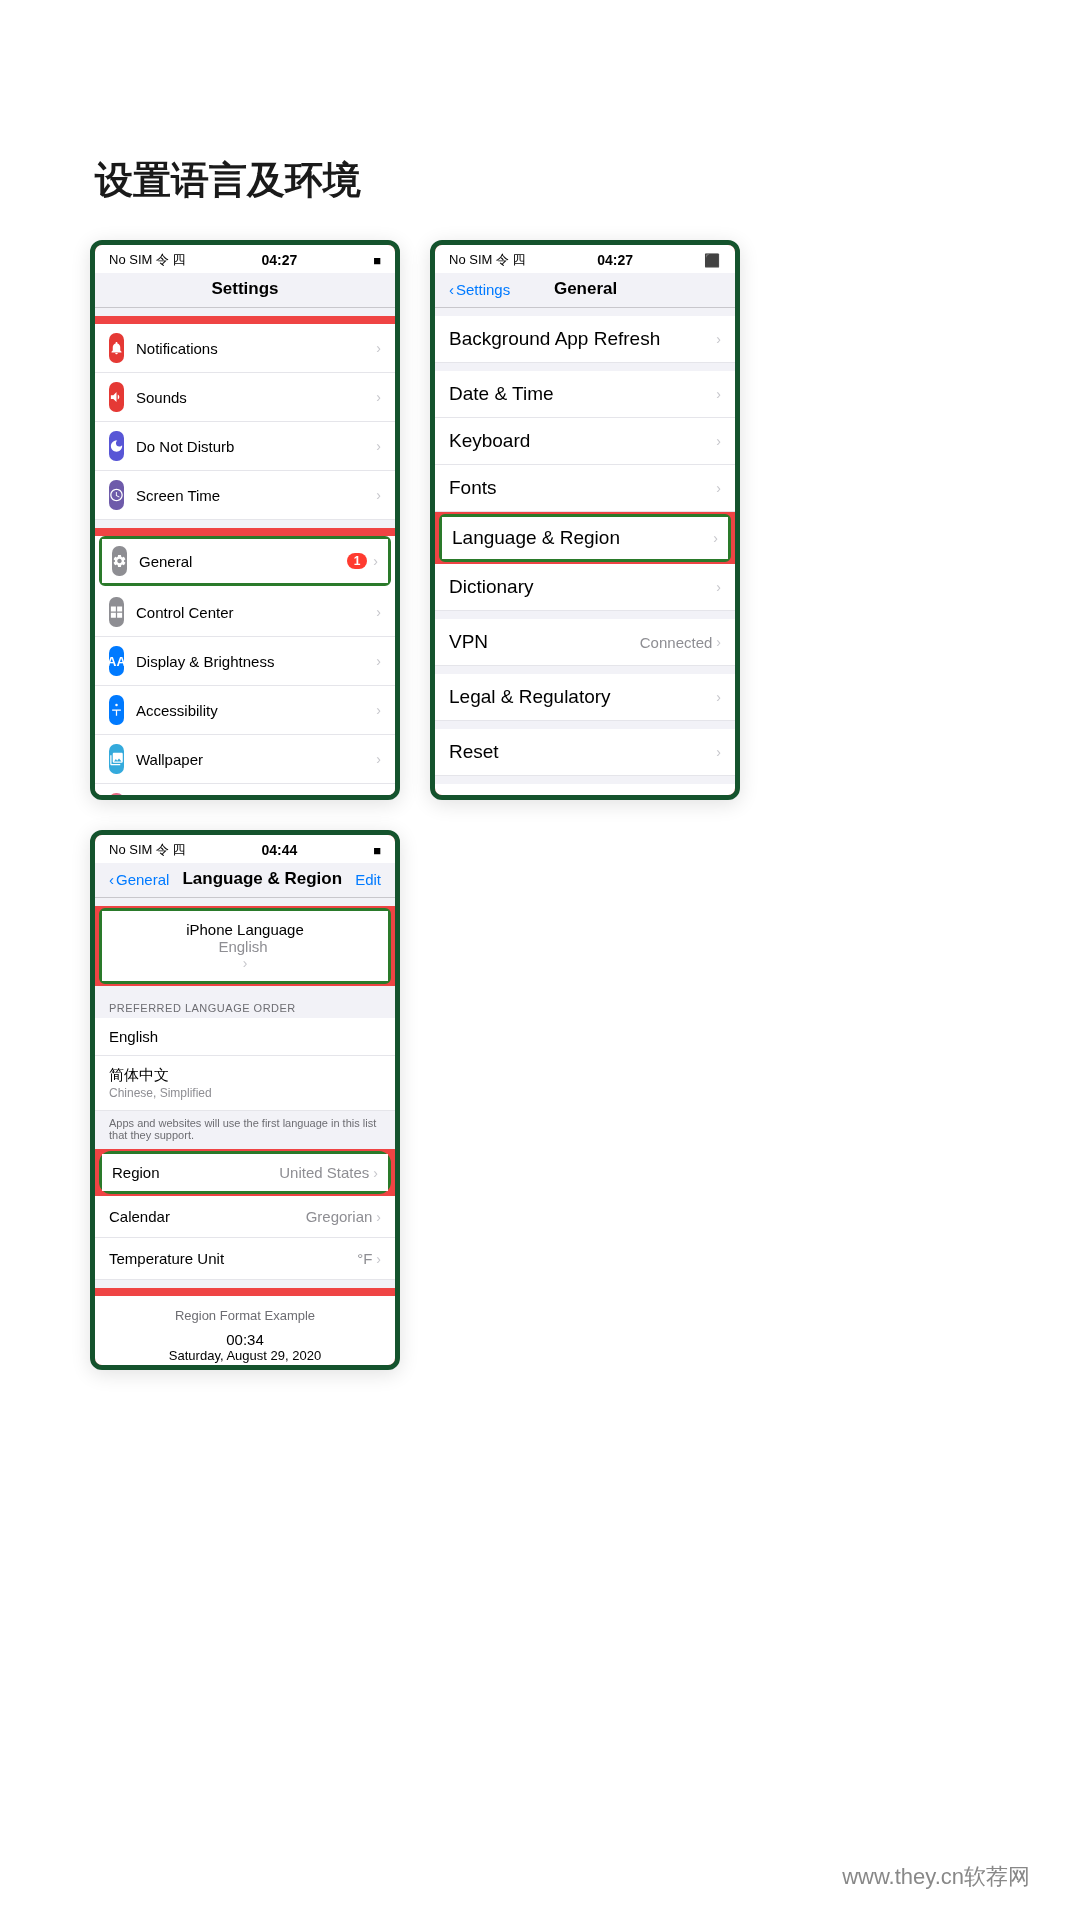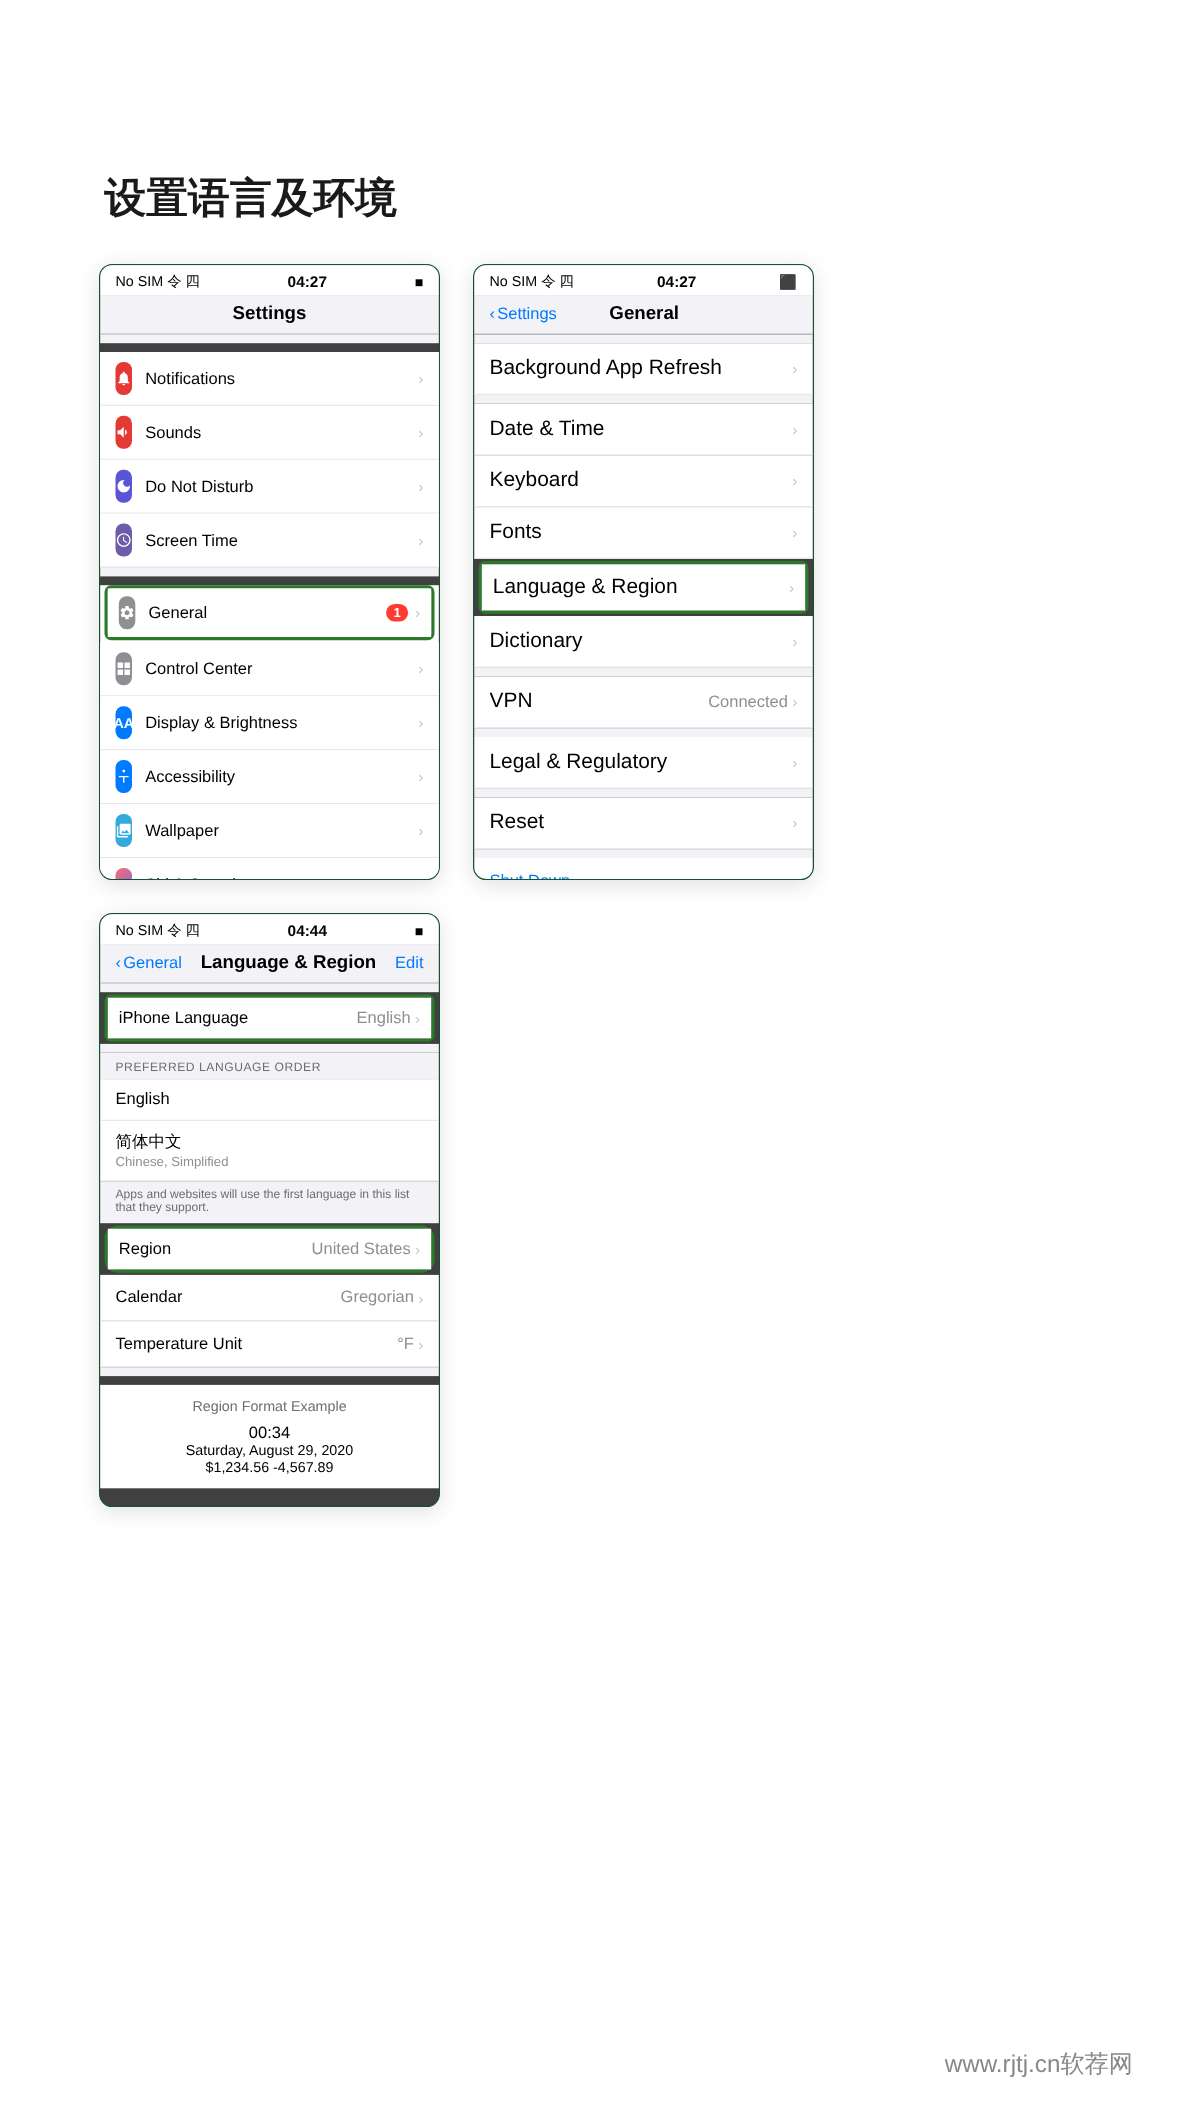--- a/index.html
+++ b/index.html
@@ -24,24 +24,24 @@
       position: absolute;
       bottom: 28px;
       right: 50px;
       font-size: 22px;
       color: #888;
     }
 
     
     .phone-screen {
       position: absolute;
-      background: #404040;
+      background: #ef4444;
       border-radius: 12px;
       overflow: hidden;
-      border: 1px solid #14532d;
+      border: 5px solid #14532d;
       box-shadow: 0 4px 20px rgba(0,0,0,0.12);
     }
 
     .status-bar {
       display: flex;
       justify-content: space-between;
       align-items: center;
       padding: 6px 14px 4px;
       background: #fff;
       font-size: 13px;
@@ -505,21 +505,21 @@
     <div class="back-btn">
       <span>‹</span>
       <span>General</span>
     </div>
     <span style="font-size:17px;font-weight:600;">Language &amp; Region</span>
     <span class="nav-edit">Edit</span>
   </div>
 
   <div class="section-gap"></div>
   <div style="border: 3px solid #2a7a2a; border-radius: 6px; margin: 2px 4px; background:#fff;">
-    <div class="lr-item" style="border-bottom:none; padding:10px 10px;">
+    <div class="lr-item" style="border-bottom:none; padding:10px 10px;flex-direction:column;">
       <span class="lr-item-label">iPhone Language</span>
       <span class="lr-item-value">English</span>
       <span class="chevron">›</span>
     </div>
   </div>
 
   <div class="section-gap"></div>
 
   <div class="section-header">PREFERRED LANGUAGE ORDER</div>
   <div class="lang-item">
@@ -552,13 +552,13 @@
 
   <div class="section-gap"></div>
   <div class="region-format-box">
     <div class="region-format-title">Region Format Example</div>
     <div class="region-format-time">00:34</div>
     <div class="region-format-date">Saturday, August 29, 2020</div>
     <div class="region-format-money">$1,234.56    -4,567.89</div>
   </div>
 </div>
 
-<div class="watermark">www.rjtj.cn软荐网</div>
+<div class="watermark">www.they.cn软荐网</div>
 
 </body></html>

